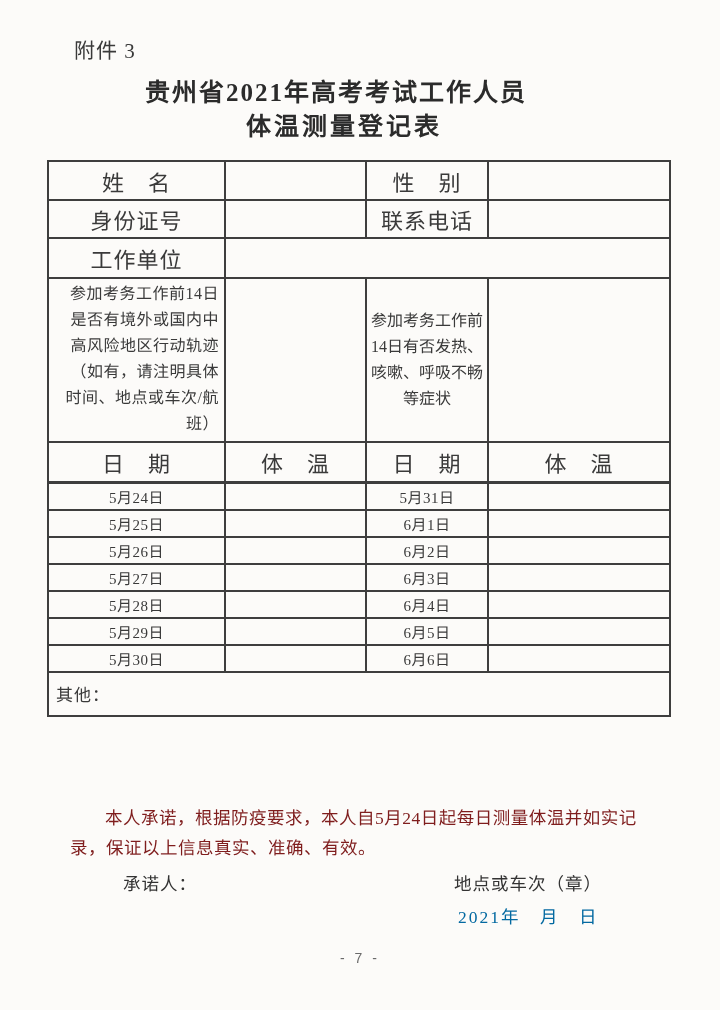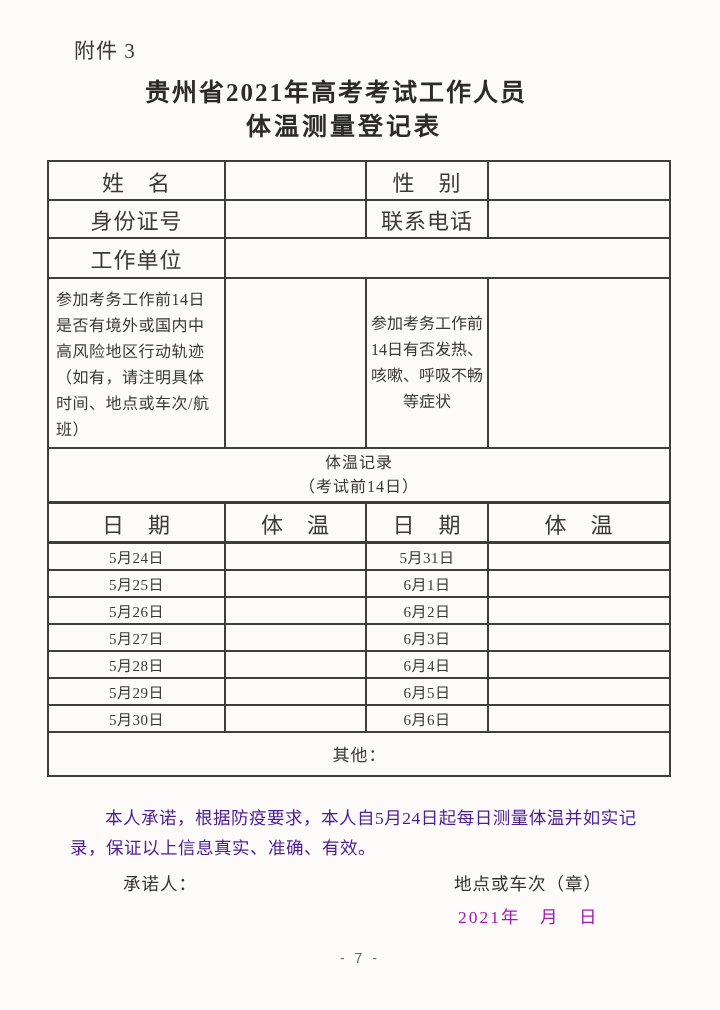--- a/index.html
+++ b/index.html
@@ -49,74 +49,74 @@
   .reg-table tr.r-basic1 { height: 39px; }
   .reg-table tr.r-basic2 { height: 38px; }
   .reg-table tr.r-unit   { height: 40px; }
   .reg-table tr.r-travel { height: 156px; }
   .reg-table tr.r-section{ height: 52px; }
   .reg-table tr.r-colhdr { height: 40px; }
   .reg-table tr.r-date   { height: 24px; }
   .reg-table tr.r-other  { height: 44px; }
 
   .reg-table td.travel-label {
-    text-align: left;
+    text-align: right;
     font-size: 16px;
     line-height: 26px;
     letter-spacing: 0.5px;
-    padding: 8px 5px 4px 7px;
+    padding: 2px 5px 4px 7px;
   }
   .reg-table td.symptoms-label {
     font-size: 16px;
     line-height: 26px;
     letter-spacing: 0;
     padding: 4px 4px;
   }
   .reg-table td.section-header {
     font-size: 16px;
     line-height: 24px;
     border-bottom-width: 3px;
   }
   .reg-table tr.r-colhdr td { border-bottom-width: 3px; margin-top: 36px; }
   .reg-table tr.r-date td { font-size: 15px; letter-spacing: 0.5px; }
   .reg-table td.other-cell {
-    text-align: center;
+    text-align: left;
     vertical-align: top;
     padding: 8px 6px 4px 7px;
     font-size: 17px;
   }
 
   .declaration {
     position: absolute;
     top: 803px;
     left: 70px;
     width: 596px;
     font-size: 17.5px;
     line-height: 30px;
     text-indent: 2em;
     letter-spacing: 0.5px;
-    color: #4c1d95;
+    color: #7f1d1d;
   }
   .sign-row {
     position: absolute;
     top: 870px;
     left: 0;
     width: 720px;
     font-size: 17.5px;
     color: #333;
   }
   .sign-row .promiser { position: absolute; left: 75px; top: 0; letter-spacing: 1px; margin-left: 48px; }
   .sign-row .unit-seal { position: absolute; left: 454px; top: 0; letter-spacing: 1px; }
   .sign-date {
     position: absolute;
     top: 903px;
     left: 458px;
     font-size: 17.5px;
     letter-spacing: 2px;
-    color: #a21caf;
+    color: #0369a1;
   }
   .page-number {
     position: absolute;
     top: 950px;
     left: 0;
     width: 720px;
     text-align: center;
     font-size: 14px;
     color: #6a6a6a;
     letter-spacing: 3px;
@@ -156,26 +156,20 @@
     <tr class="r-unit">
       <td>工作单位</td>
       <td colspan="3"></td>
     </tr>
     <tr class="r-travel">
       <td class="travel-label">参加考务工作前14日是否有境外或国内中高风险地区行动轨迹（如有，请注明具体时间、地点或车次/航班）</td>
       <td></td>
       <td class="symptoms-label">参加考务工作前14日有否发热、咳嗽、呼吸不畅等症状</td>
       <td></td>
     </tr>
-    <tr class="r-section">
-      <td colspan="4" class="section-header">
-        <div>体温记录</div>
-        <div>（考试前14日）</div>
-      </td>
-    </tr>
     <tr class="r-colhdr">
       <td>日　期</td>
       <td>体　温</td>
       <td>日　期</td>
       <td>体　温</td>
     </tr>
     <tr class="r-date">
       <td>5月24日</td>
       <td></td>
       <td>5月31日</td>

